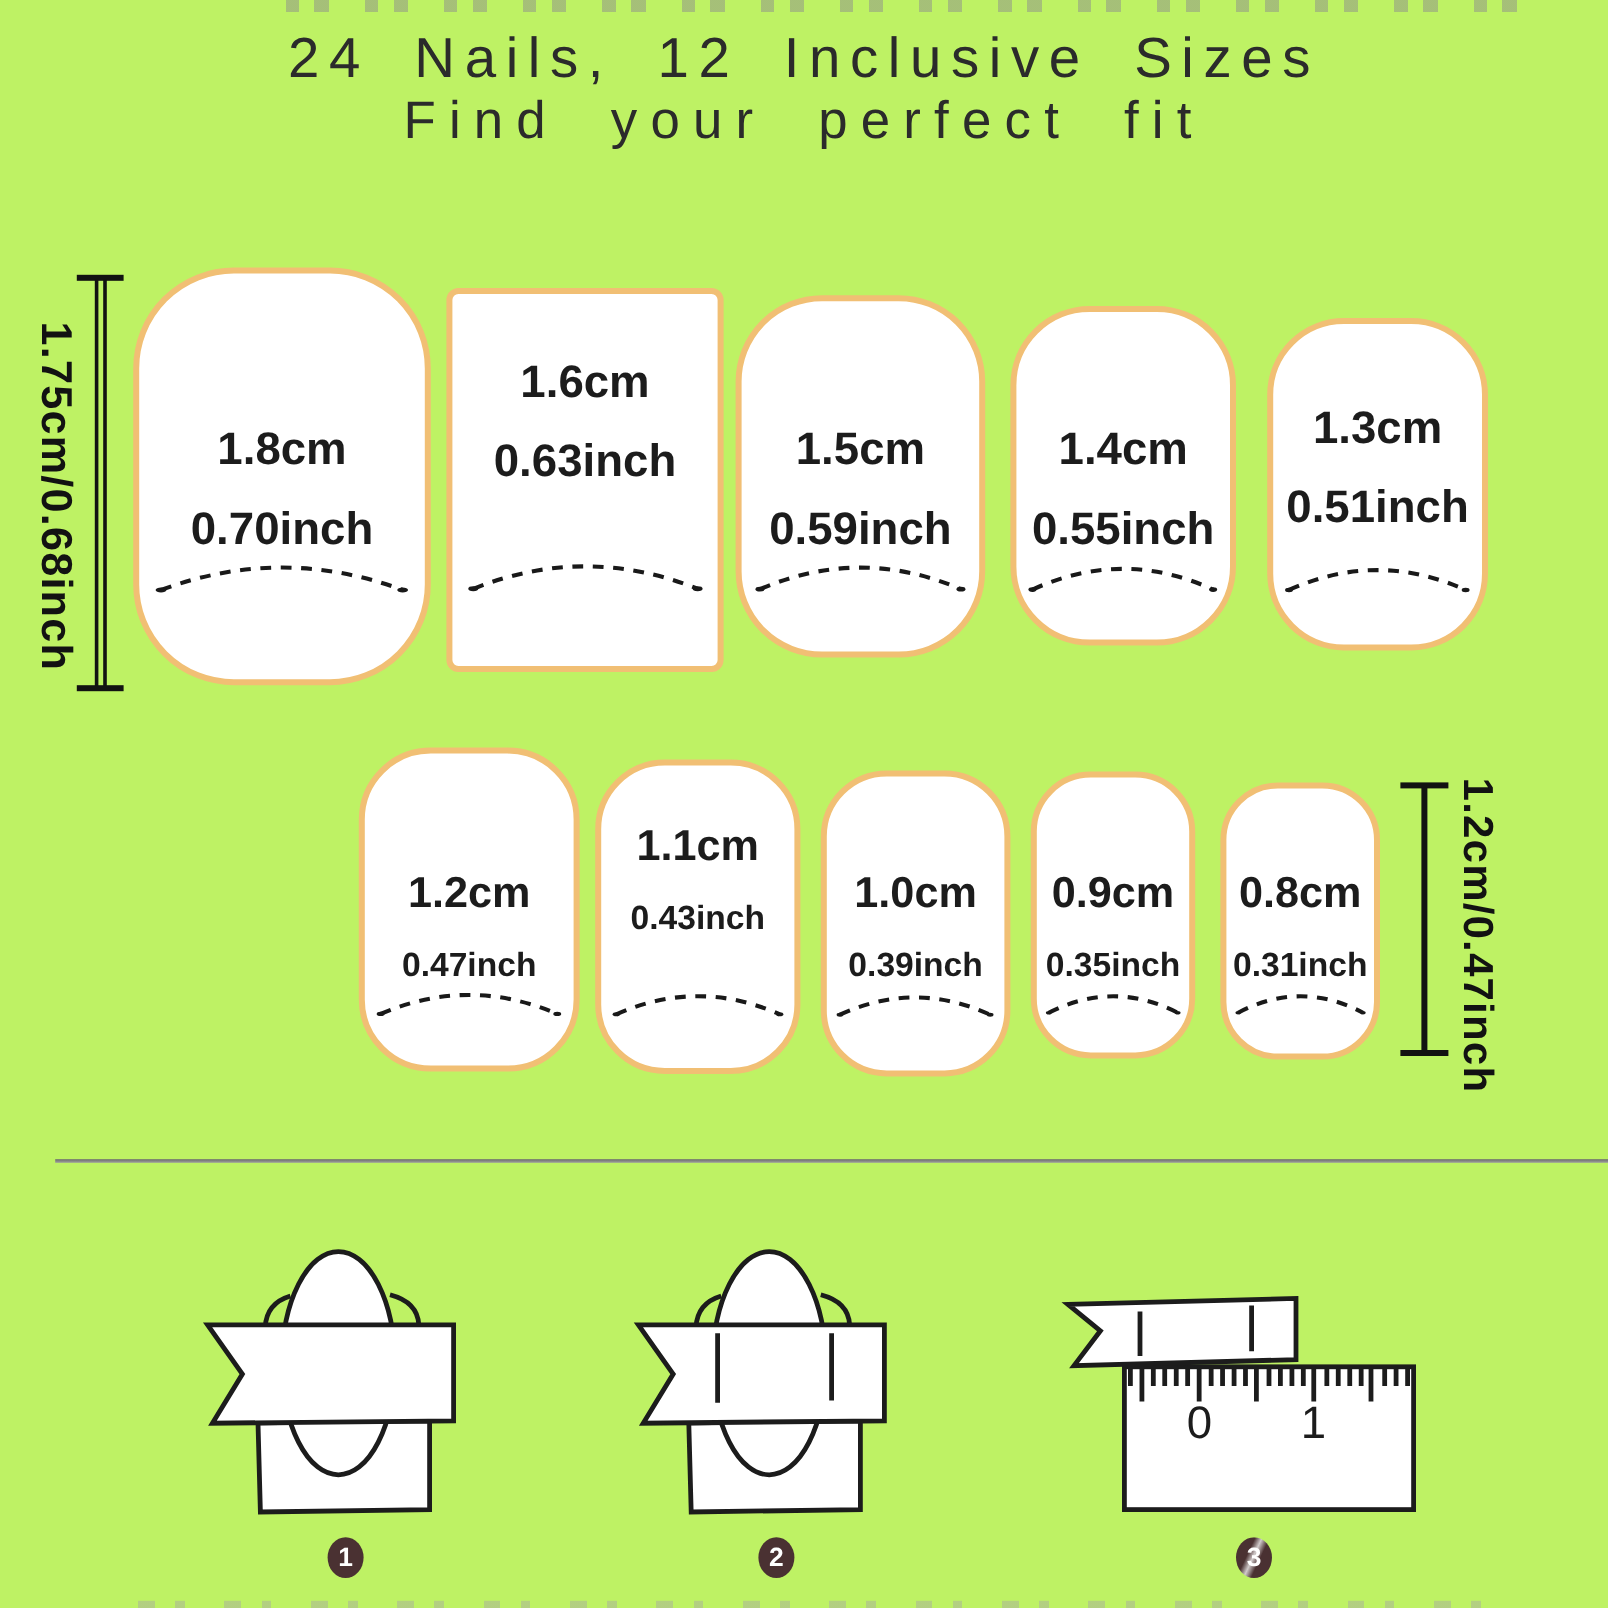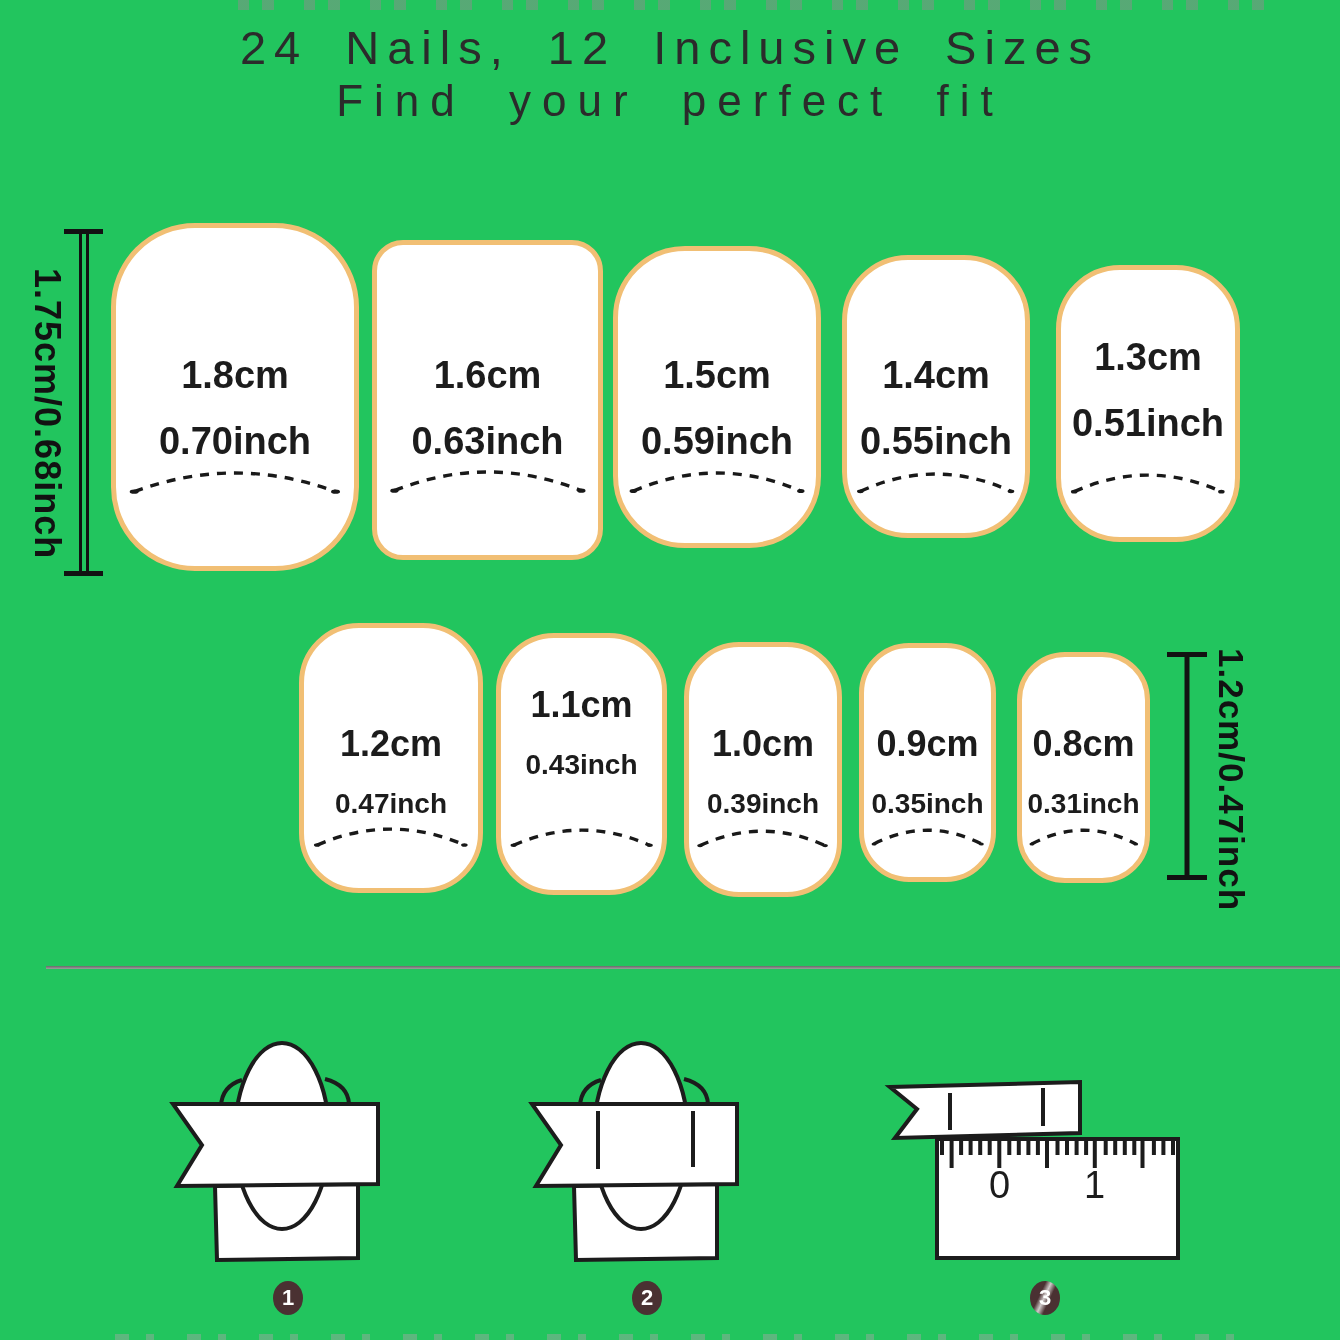--- a/index.html
+++ b/index.html
@@ -1,18 +1,18 @@
 <!DOCTYPE html>
 <html><head>
 <meta charset="utf-8">
 <style>
   * { margin:0; padding:0; box-sizing:border-box; }
   html,body { background:#fff; }
   .canvas {
-    position:relative; width:1340px; height:1340px; background:#22c55e;
+    position:relative; width:1340px; height:1340px; background:#bef264;
     font-family:"Liberation Sans", sans-serif; overflow:hidden; color:#1c1c1c;
   }
 
   
   .cutoff-top {
     position:absolute; top:0; left:238px; width:1032px; height:10px; opacity:.5;
     background:repeating-linear-gradient(90deg,#8d8d8d 0 11px,transparent 11px 24px,#8d8d8d 24px 36px,transparent 36px 66px);
   }
   .cutoff-bottom {
     position:absolute; bottom:0; left:115px; width:1120px; height:6px; opacity:.45;
@@ -36,21 +36,21 @@
   .nail .cm   { font-size:38px; font-weight:700; line-height:46px; white-space:nowrap; }
   .nail .inch { font-size:38px; font-weight:700; line-height:46px; margin-top:20px; white-space:nowrap; }
   .row2 .cm   { font-size:36px; line-height:44px; }
   .row2 .inch { font-size:28px; line-height:44px; margin-top:16px; }
   .arc { position:absolute; left:3%; width:94%; }
   .arc path   { fill:none; stroke:#191919; stroke-width:3.4; stroke-dasharray:9 8; vector-effect:non-scaling-stroke; }
   .arc circle { fill:#191919; stroke:none; }
 
   
   .r1a { left:111px; top:223px; width:248px; height:348px; border-radius:84px; padding-top:124px; }
-  .r1b { left:372px; top:240px; width:231px; height:320px; border-radius:31px; padding-top:107px; }
+  .r1b { left:372px; top:240px; width:231px; height:320px; border-radius:10px; padding-top:51px; }
   .r1c { left:613px; top:246px; width:208px; height:302px; border-radius:72px; padding-top:101px; }
   .r1d { left:842px; top:255px; width:188px; height:283px; border-radius:66px; padding-top:92px; }
   .r1e { left:1056px; top:265px; width:184px; height:277px; border-radius:64px; padding-top:64px; }
   .r1a .arc { bottom:66px; height:52px; } .r1b .arc { bottom:56px; height:52px; }
   .r1c .arc { bottom:44px; height:50px; } .r1d .arc { bottom:34px; height:48px; }
   .r1e .arc { bottom:38px; height:46px; }
   
   .r2a { left:299px;  top:623px; width:184px; height:270px; border-radius:60px; padding-top:94px; }
   .r2b { left:496px;  top:633px; width:171px; height:262px; border-radius:58px; padding-top:45px; }
   .r2c { left:684px;  top:642px; width:158px; height:255px; border-radius:55px; padding-top:75px; }

